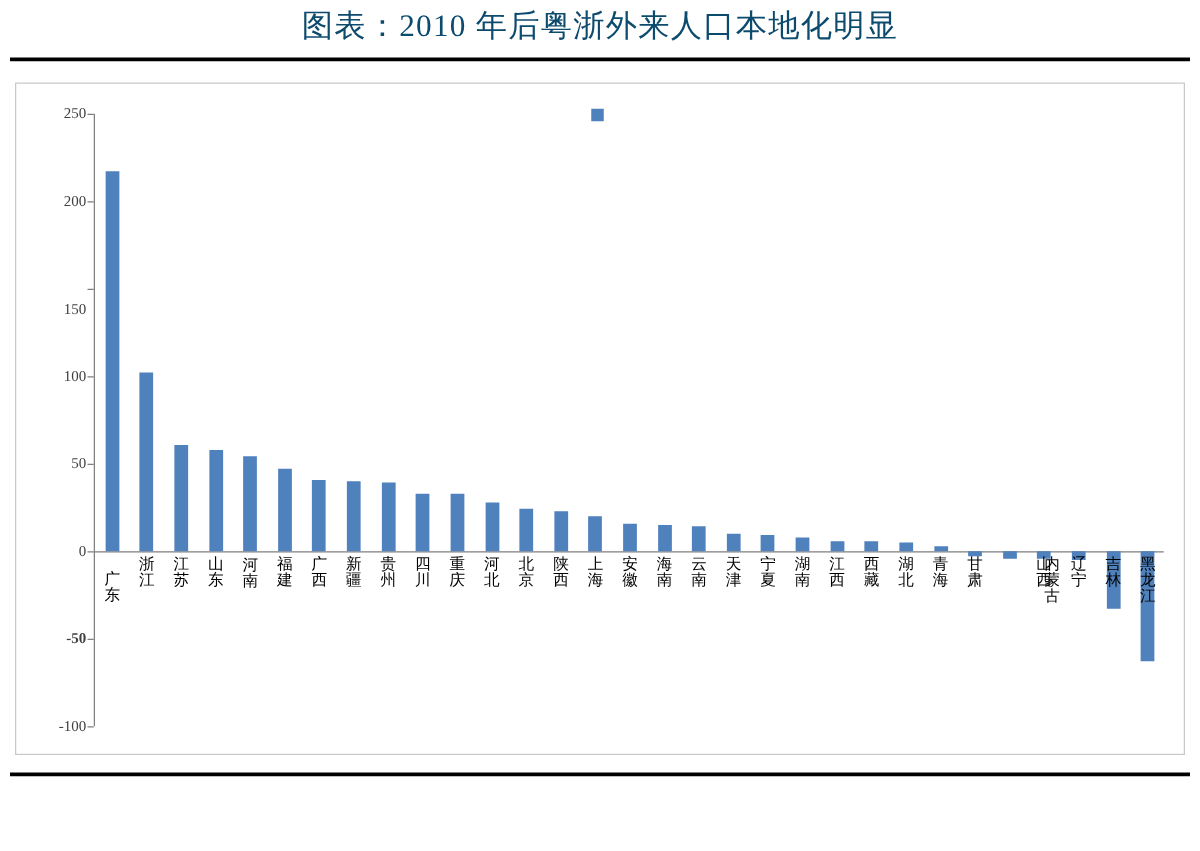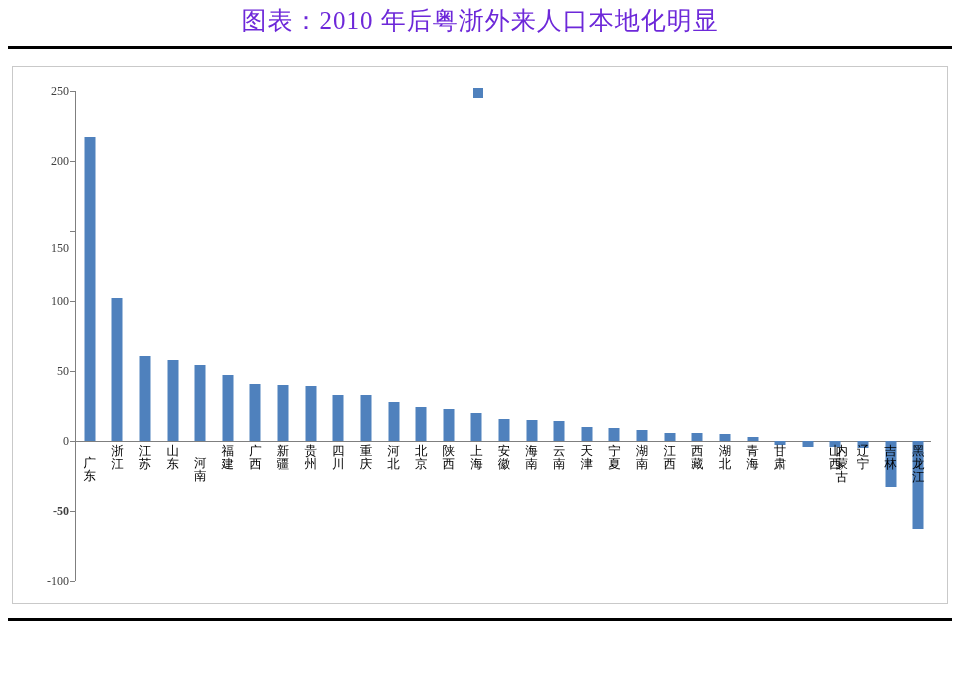--- a/index.html
+++ b/index.html
@@ -20,21 +20,21 @@
     box-sizing: border-box;
   }
   .title {
     position: absolute;
     left: 0;
     top: 4px;
     width: 960px;
     text-align: center;
     font-size: 25px;
     letter-spacing: 1px;
-    color: #6d28d9;
+    color: #0c4a6e;
     font-family: "Liberation Serif", "DejaVu Serif", serif;
     white-space: nowrap;
   }
   .rule-top {
     position: absolute;
     left: 8px;
     top: 46px;
     width: 944px;
     height: 3px;
     background: #000;
@@ -187,21 +187,21 @@
           <div class="bar-slot" style="left: 55.2258px; width: 27.6129px;">
             <div class="bar" style="height: 85.4px; top: -85.4px; background: rgb(79, 129, 189);"></div>
             <div class="bar-label" style="top: 4px;">江苏</div>
           </div>
           <div class="bar-slot" style="left: 82.8387px; width: 27.6129px;">
             <div class="bar" style="height: 81.2px; top: -81.2px; background: rgb(79, 129, 189);"></div>
             <div class="bar-label" style="top: 4px;">山东</div>
           </div>
           <div class="bar-slot" style="left: 110.452px; width: 27.6129px;">
             <div class="bar" style="height: 75.6px; top: -75.6px; background: rgb(79, 129, 189);"></div>
-            <div class="bar-label" style="top: 16px;">河南</div>
+            <div class="bar-label" style="top: 5px;">河南</div>
           </div>
           <div class="bar-slot" style="left: 138.065px; width: 27.6129px;">
             <div class="bar" style="height: 65.8px; top: -65.8px; background: rgb(79, 129, 189);"></div>
             <div class="bar-label" style="top: 4px;">福建</div>
           </div>
           <div class="bar-slot" style="left: 165.677px; width: 27.6129px;">
             <div class="bar" style="height: 57.4px; top: -57.4px; background: rgb(79, 129, 189);"></div>
             <div class="bar-label" style="top: 4px;">广西</div>
           </div>
           <div class="bar-slot" style="left: 193.29px; width: 27.6129px;">

